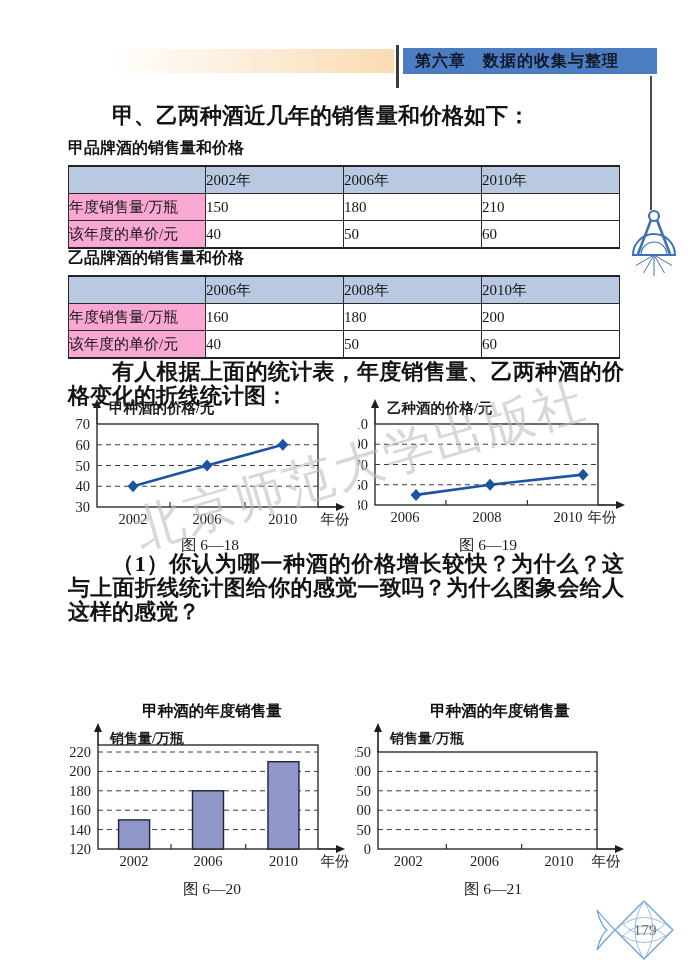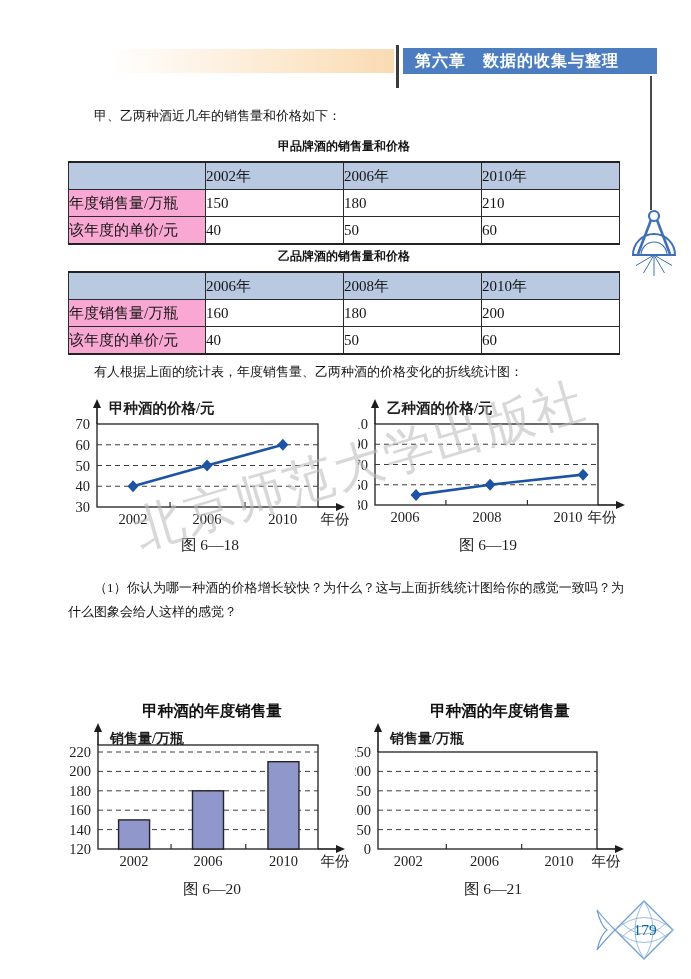--- a/index.html
+++ b/index.html
@@ -3,46 +3,46 @@
 <meta charset="utf-8">
 <style>
   html,body{margin:0;padding:0;background:#ffffff;}
   .page{position:relative;width:691px;height:979px;background:#ffffff;overflow:hidden;
         font-family:"Liberation Serif","DejaVu Serif",serif;color:#141414;}
   
   .peach-bar{position:absolute;left:108px;top:49px;width:286px;height:24px;
         background:linear-gradient(to right,rgba(251,220,180,0),#fadbb2);}
   .banner-sep{position:absolute;left:396px;top:45px;width:3px;height:43px;background:#3b3b3b;}
   .chapter-banner{position:absolute;left:403px;top:48px;width:254px;height:26px;background:#4c7dc0;
-        color:#ffffff;font-family:"Liberation Sans","DejaVu Sans",sans-serif;font-weight:bold;
+        color:#0f172a;font-family:"Liberation Sans","DejaVu Sans",sans-serif;font-weight:bold;
         font-size:16px;line-height:26px;padding-left:12px;box-sizing:border-box;letter-spacing:1px;}
   .right-rule{position:absolute;left:650px;top:76px;width:2px;height:134px;background:#4a4a4a;}
   .compass{position:absolute;left:630px;top:208px;}
   
-  .para{position:absolute;left:68px;width:556px;font-size:13px;line-height:24px;
-        text-align:justify;color:#141414;}
+  .para{position:absolute;left:68px;width:556px;font-size:22px;line-height:24px;
+        text-align:justify;color:#141414;font-weight:bold;}
   .para p{margin:0;text-indent:2em;}
   
   .tbl-wrap{position:absolute;left:68px;width:552px;}
-  .tbl-title{width:552px;text-align:center;font-weight:bold;font-size:12px;margin-bottom:6px;}
+  .tbl-title{width:552px;text-align:left;font-weight:bold;font-size:16px;margin-bottom:6px;}
   table.dtable{border-collapse:collapse;width:552px;table-layout:fixed;font-size:15px;}
   table.dtable td{border:1px solid #2b2b2b;height:26px;text-align:left;padding:0;background:#fff;}
   table.dtable tr td:first-child{background:#f9a8d4;}
   table.dtable tr.hdr td{background:#b9c9e2;border-top:2.5px solid #222;}
   table.dtable tr.last td{border-bottom:2.5px solid #222;}
   
   .chart{position:absolute;}
   
   .watermark{position:absolute;left:126px;top:500px;font-size:50px;letter-spacing:2px;
         color:#bdbdbd;opacity:.58;white-space:nowrap;transform:rotate(-16.5deg);
         transform-origin:left top;pointer-events:none;z-index:6;}
   
   .fish{position:absolute;left:592px;top:893px;}
   .pagenum{position:absolute;left:628px;top:921px;width:34px;text-align:center;
-        font-size:15.5px;color:#0369a1;z-index:3;}
+        font-size:15.5px;color:#737373;z-index:3;}
 </style>
 </head>
 <body>
 
 <div class="page">
 
   <div class="peach-bar"></div>
   <div class="banner-sep"></div>
   <div class="chapter-banner">第六章　数据的收集与整理</div>
   <div class="right-rule"></div>
@@ -180,21 +180,21 @@
         <line x1="17" y1="26" x2="17" y2="9" stroke="#1d1d1d" stroke-width="1.6"></line>
         <polygon points="17,1 13,10 21,10" fill="#1d1d1d"></polygon>
         <polyline points="58.032,96.875 132.06799999999998,86.75 225.059,76.625" fill="none" stroke="#1c54a3" stroke-width="2.6"></polyline>
         <polygon points="58.032,90.875 63.532,96.875 58.032,102.875 52.532,96.875" fill="#1c54a3"></polygon>
         <polygon points="132.06799999999998,80.75 137.56799999999998,86.75 132.06799999999998,92.75 126.56799999999998,86.75" fill="#1c54a3"></polygon>
         <polygon points="225.059,70.625 230.559,76.625 225.059,82.625 219.559,76.625" fill="#1c54a3"></polygon>
         <text x="29" y="15" font-size="14.5" fill="#1d1d1d" font-weight="bold">乙种酒的价格/元</text>
         <text x="130" y="152" text-anchor="middle" font-size="15.5" fill="#1f1f1f">图 6—19</text>
       </svg></div>
 
-  <div class="para" style="top:576px">
+  <div class="para" style="top:552px">
     <p>（1）你认为哪一种酒的价格增长较快？为什么？这与上面折线统计图给你的感觉一致吗？为什么图象会给人这样的感觉？</p>
   </div>
 
   <div id="fig20" class="chart" style="left:60px;top:700px"><svg width="300" height="200" viewBox="0 0 300 200" font-family="&quot;Liberation Serif&quot;,&quot;DejaVu Serif&quot;,serif">
         <text x="31" y="154" text-anchor="end" font-size="14.5" fill="#1d1d1d">120</text>
         <line x1="38" y1="129.6" x2="258" y2="129.6" stroke="#3d3d3d" stroke-width="1" stroke-dasharray="5,4"></line>
         <text x="31" y="134.6" text-anchor="end" font-size="14.5" fill="#1d1d1d">140</text>
         <line x1="38" y1="110.19999999999999" x2="258" y2="110.19999999999999" stroke="#3d3d3d" stroke-width="1" stroke-dasharray="5,4"></line>
         <text x="31" y="115.19999999999999" text-anchor="end" font-size="14.5" fill="#1d1d1d">160</text>
         <line x1="38" y1="90.80000000000001" x2="258" y2="90.80000000000001" stroke="#3d3d3d" stroke-width="1" stroke-dasharray="5,4"></line>

